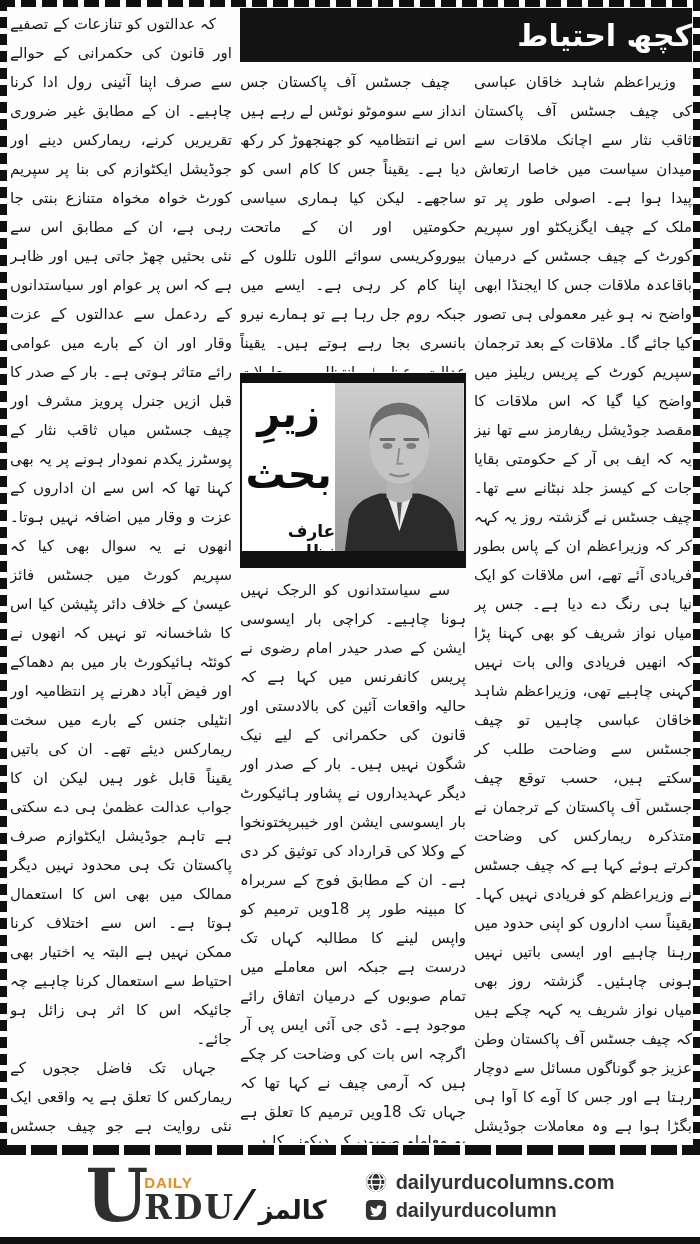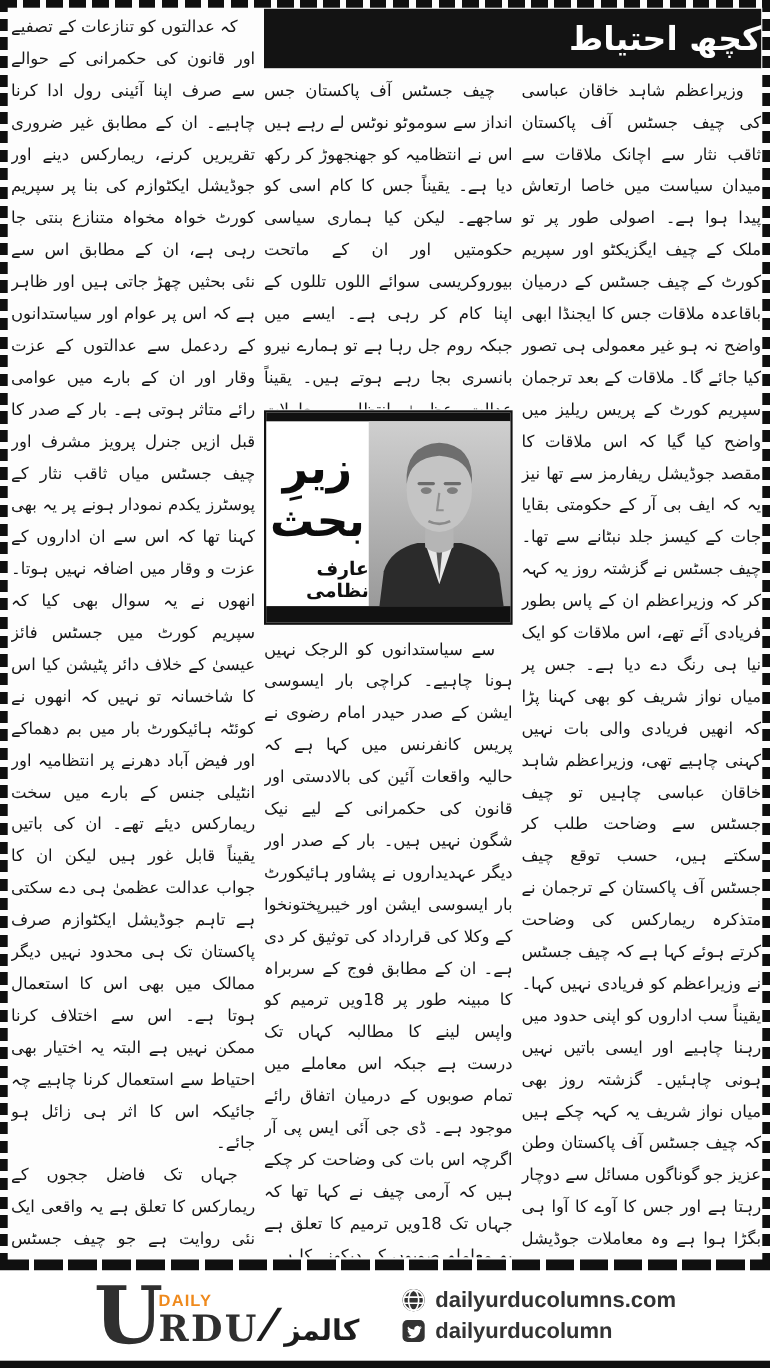--- a/index.html
+++ b/index.html
@@ -30,21 +30,21 @@
   .col-mid-bottom{left:240px;top:576px;width:226px;height:567px;}
   .col-left{left:10px;top:10px;width:222px;height:1133px;}
 
   
   .photo-box{position:absolute;left:240px;top:373px;width:226px;height:195px;background:#ffffff;
       border:2px solid #111;box-sizing:border-box;display:flex;flex-direction:column;}
   .photo-box .bar-top{height:8px;background:#111;flex:none;}
   .photo-box .bar-bottom{height:15px;background:#111;flex:none;}
   .photo-box .inner{flex:1;display:flex;direction:ltr;overflow:hidden;}
   .pane-label{width:42%;display:flex;flex-direction:column;align-items:center;justify-content:center;
-      direction:rtl;gap:6px;padding-top:20px;}
+      direction:rtl;gap:19px;padding-top:20px;}
   .zer{font-size:40px;font-weight:bold;line-height:40px;color:#0d0d0d;}
   .behas{font-size:40px;font-weight:bold;line-height:44px;color:#0d0d0d;}
   .author{font-size:17px;font-weight:bold;color:#111;margin-top:6px;}
   .pane-photo{width:58%;position:relative;}
   .pane-photo svg{display:block;width:100%;height:100%;}
 
   
   .footer{position:absolute;left:0;top:1155px;width:700px;height:82px;background:#ffffff;
       display:flex;align-items:center;justify-content:center;gap:38px;
       font-family:"Liberation Sans",sans-serif;}

